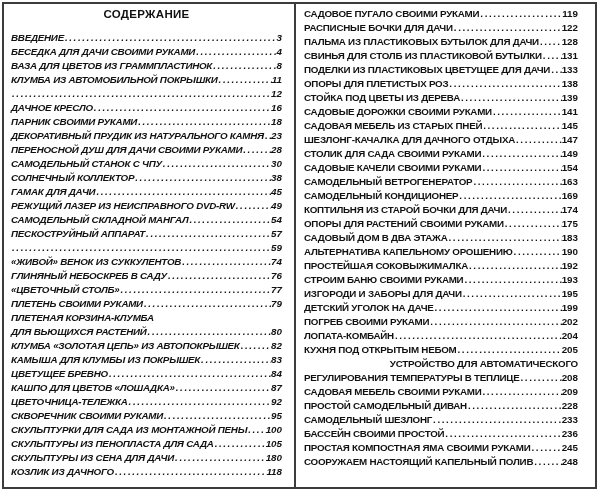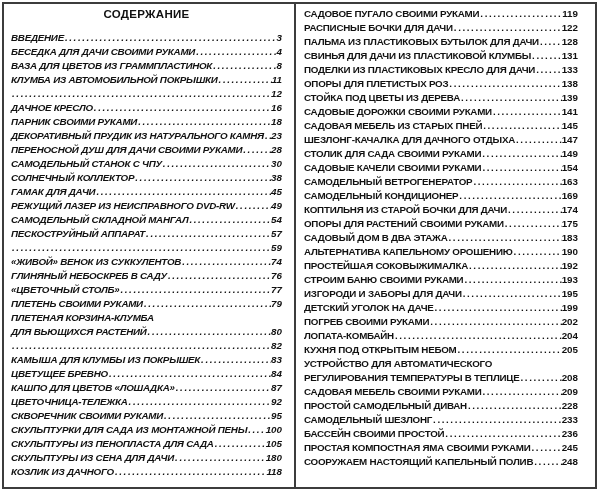--- a/index.html
+++ b/index.html
@@ -56,21 +56,21 @@
     font-weight: bold;
     letter-spacing: 0.3px;
     line-height: 14px;
   }
   .entries {
     position: absolute;
     left: 0;
     right: 0;
   }
   .col-left .entries { top: 31px; font-style: italic; }
-  .col-right .entries { top: 7px; }
+  .col-right .entries { top: 7px; text-align: right; }
   .line {
     line-height: 14px;
     font-size: 9.8px;
     font-weight: bold;
   }
   .row {
     display: flex;
     align-items: baseline;
   }
   .t {
@@ -245,20 +245,21 @@
         <div class="entry">
           <div class="line plain">ПЛЕТЕНАЯ КОРЗИНА-КЛУМБА</div>
           <div class="line row">
             <span class="t">ДЛЯ ВЬЮЩИХСЯ РАСТЕНИЙ</span>
             <span class="dots">................................................................................................................................................................</span>
             <span class="p">80</span>
           </div>
         </div>
         <div class="entry">
           <div class="line row">
+            <span class="t">КЛУМБА «ЗОЛОТАЯ ЦЕПЬ» ИЗ АВТОПОКРЫШЕК</span>
             <span class="dots">................................................................................................................................................................</span>
             <span class="p">82</span>
           </div>
         </div>
         <div class="entry">
           <div class="line row">
             <span class="t">КАМЫША ДЛЯ КЛУМБЫ ИЗ ПОКРЫШЕК</span>
             <span class="dots">................................................................................................................................................................</span>
             <span class="p">83</span>
           </div>
@@ -340,28 +341,28 @@
         </div>
         <div class="entry">
           <div class="line row">
             <span class="t">ПАЛЬМА ИЗ ПЛАСТИКОВЫХ БУТЫЛОК ДЛЯ ДАЧИ</span>
             <span class="dots">................................................................................................................................................................</span>
             <span class="p">128</span>
           </div>
         </div>
         <div class="entry">
           <div class="line row">
-            <span class="t">СВИНЬЯ ДЛЯ ДАЧИ ИЗ ПЛАСТИКОВОЙ КЛУМБЫ</span>
+            <span class="t">СВИНЬЯ ДЛЯ СТОЛБ ИЗ ПЛАСТИКОВОЙ БУТЫЛКИ</span>
             <span class="dots">................................................................................................................................................................</span>
             <span class="p">131</span>
           </div>
         </div>
         <div class="entry">
           <div class="line row">
-            <span class="t">ПОДЕЛКИ ИЗ ПЛАСТИКОВЫХ КРЕСЛО ДЛЯ ДАЧИ</span>
+            <span class="t">ПОДЕЛКИ ИЗ ПЛАСТИКОВЫХ ЦВЕТУЩЕЕ ДЛЯ ДАЧИ</span>
             <span class="dots">................................................................................................................................................................</span>
             <span class="p">133</span>
           </div>
         </div>
         <div class="entry">
           <div class="line row">
             <span class="t">ОПОРЫ ДЛЯ ПЛЕТИСТЫХ РОЗ</span>
             <span class="dots">................................................................................................................................................................</span>
             <span class="p">138</span>
           </div>

